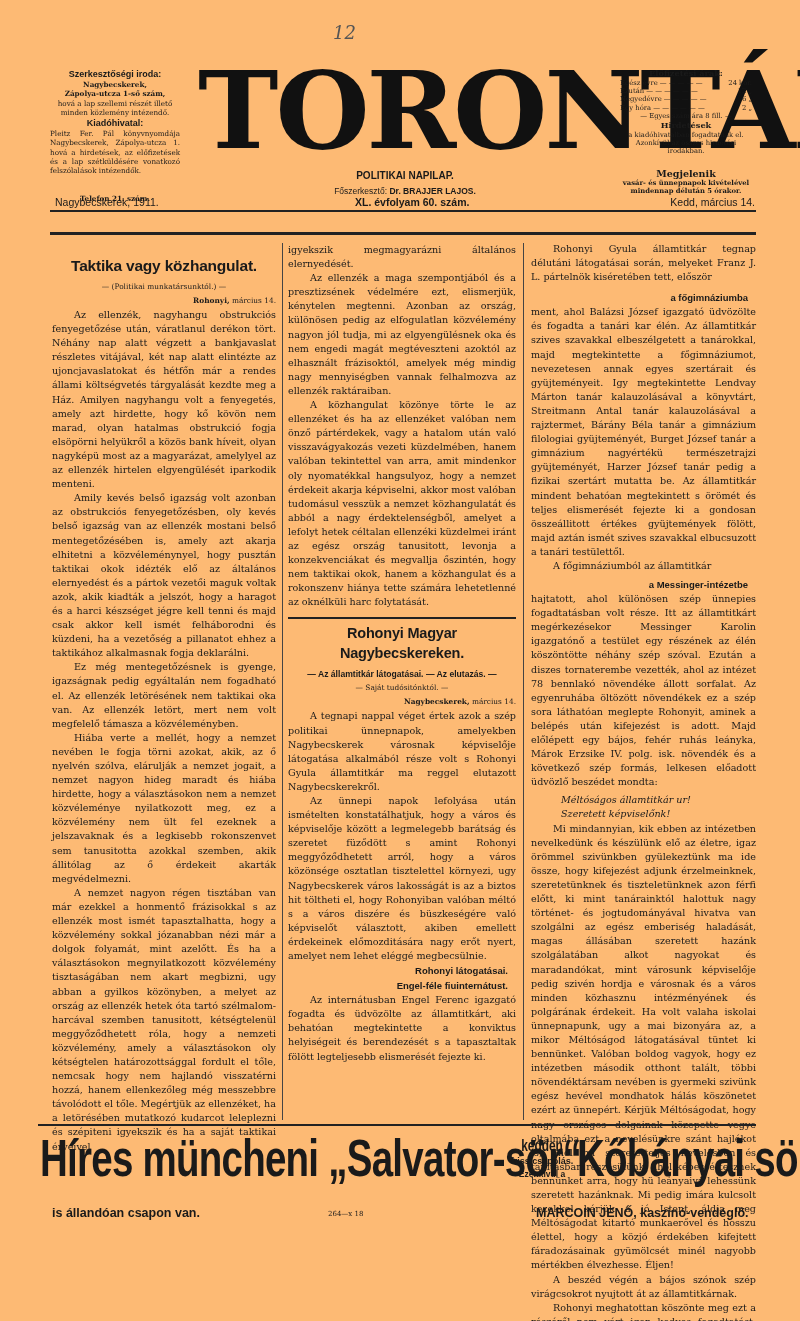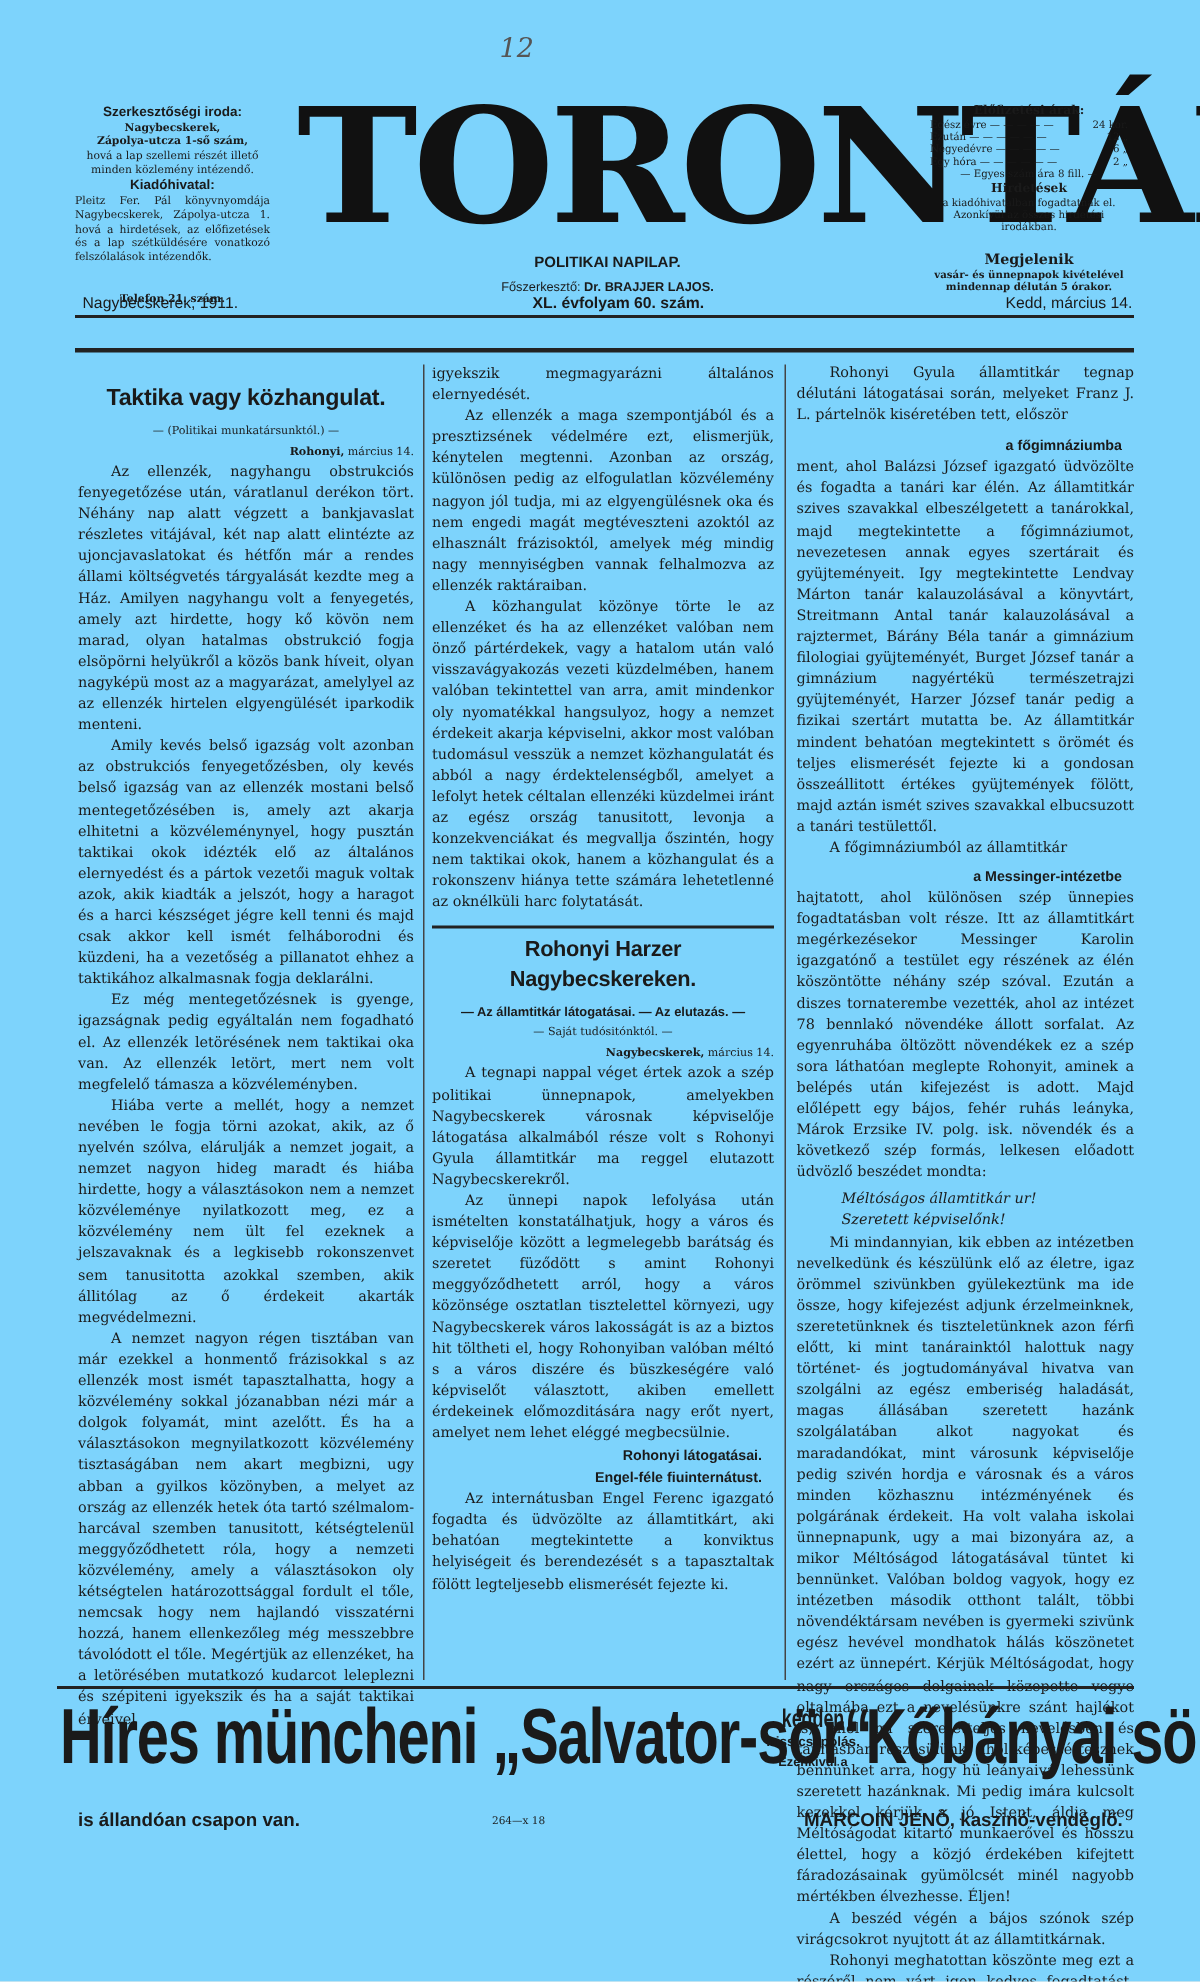--- a/index.html
+++ b/index.html
@@ -1,18 +1,18 @@
 <!DOCTYPE html>
 <html><head>
 <meta charset="utf-8">
 <style>
   * { box-sizing: border-box; margin: 0; padding: 0; }
   html, body { width: 800px; height: 1321px; background: #f3f2ee; overflow: hidden; }
   body { position: relative; font-family: "DejaVu Serif", serif; color: #1a1a1a; }
-  .page { position: absolute; left: 0; top: 0; width: 800px; height: 1321px; background: #7dd3fc; }
+  .page { position: absolute; left: 0; top: 0; width: 800px; height: 1321px; background: #fdba74; }
   .handmark { position: absolute; left: 333px; top: 22px; font-family: "DejaVu Serif", serif; font-size: 18px; color: #555; font-style: italic; }
 
   
   .mast-left { position: absolute; left: 50px; top: 68px; width: 130px; text-align: center; font-size: 7.2px; line-height: 9.3px; }
   .mast-left .hd { font-family: "Liberation Sans", sans-serif; font-weight: bold; font-size: 9px; line-height: 12px; }
   .mast-left .b { font-weight: bold; }
   .mast-left .just { text-align: justify; }
   .logo { position: absolute; left: 198px; top: 58px; width: 405px; height: 105px; font-family: "DejaVu Serif", serif; font-weight: bold; font-size: 106px; line-height: 106px; letter-spacing: -3px; transform: scaleX(1.02); transform-origin: left top; color: #111; }
   .subtitle { position: absolute; left: 300px; top: 170px; width: 210px; text-align: center; font-family: "Liberation Sans", sans-serif; font-weight: bold; font-size: 10px; }
   .editor { position: absolute; left: 300px; top: 186px; width: 210px; text-align: center; font-family: "Liberation Sans", sans-serif; font-size: 8.5px; }
@@ -124,21 +124,21 @@
     <p>Ez még mentegetőzésnek is gyenge, igazságnak pedig egyáltalán nem fogadható el. Az ellenzék letörésének nem taktikai oka van. Az ellenzék letört, mert nem volt megfelelő támasza a közvéleményben.</p>
     <p>Hiába verte a mellét, hogy a nemzet nevében le fogja törni azokat, akik, az ő nyelvén szólva, elárulják a nemzet jogait, a nemzet nagyon hideg maradt és hiába hirdette, hogy a választásokon nem a nemzet közvéleménye nyilatkozott meg, ez a közvélemény nem ült fel ezeknek a jelszavaknak és a legkisebb rokonszenvet sem tanusitotta azokkal szemben, akik állitólag az ő érdekeit akarták megvédelmezni.</p>
     <p>A nemzet nagyon régen tisztában van már ezekkel a honmentő frázisokkal s az ellenzék most ismét tapasztalhatta, hogy a közvélemény sokkal józanabban nézi már a dolgok folyamát, mint azelőtt. És ha a választásokon megnyilatkozott közvélemény tisztaságában nem akart megbizni, ugy abban a gyilkos közönyben, a melyet az ország az ellenzék hetek óta tartó szélmalom-harcával szemben tanusitott, kétségtelenül meggyőződhetett róla, hogy a nemzeti közvélemény, amely a választásokon oly kétségtelen határozottsággal fordult el tőle, nemcsak hogy nem hajlandó visszatérni hozzá, hanem ellenkezőleg még messzebbre távolódott el tőle. Megértjük az ellenzéket, ha a letörésében mutatkozó kudarcot leleplezni és szépiteni igyekszik és ha a saját taktikai érveivel</p>
   </div>
 
   <div class="col col2">
     <p class="noind">igyekszik megmagyarázni általános elernyedését.</p>
     <p>Az ellenzék a maga szempontjából és a presztizsének védelmére ezt, elismerjük, kénytelen megtenni. Azonban az ország, különösen pedig az elfogulatlan közvélemény nagyon jól tudja, mi az elgyengülésnek oka és nem engedi magát megtéveszteni azoktól az elhasznált frázisoktól, amelyek még mindig nagy mennyiségben vannak felhalmozva az ellenzék raktáraiban.</p>
     <p>A közhangulat közönye törte le az ellenzéket és ha az ellenzéket valóban nem önző pártérdekek, vagy a hatalom után való visszavágyakozás vezeti küzdelmében, hanem valóban tekintettel van arra, amit mindenkor oly nyomatékkal hangsulyoz, hogy a nemzet érdekeit akarja képviselni, akkor most valóban tudomásul vesszük a nemzet közhangulatát és abból a nagy érdektelenségből, amelyet a lefolyt hetek céltalan ellenzéki küzdelmei iránt az egész ország tanusitott, levonja a konzekvenciákat és megvallja őszintén, hogy nem taktikai okok, hanem a közhangulat és a rokonszenv hiánya tette számára lehetetlenné az oknélküli harc folytatását.</p>
     <div class="hsep"></div>
-    <div class="headline" style="font-size:14.5px;margin-top:4px">Rohonyi Harzer Nagybecskereken.</div>
+    <div class="headline" style="font-size:14.5px;margin-top:4px">Rohonyi Magyar Nagybecskereken.</div>
     <div class="sub-bold">— Az államtitkár látogatásai. — Az elutazás. —</div>
     <div class="sub">— Saját tudósitónktól. —</div>
     <div class="place"><b>Nagybecskerek,</b> <span>március 14.</span></div>
     <p>A tegnapi nappal véget értek azok a szép politikai ünnepnapok, amelyekben Nagybecskerek városnak képviselője látogatása alkalmából része volt s Rohonyi Gyula államtitkár ma reggel elutazott Nagybecskerekről.</p>
     <p>Az ünnepi napok lefolyása után ismételten konstatálhatjuk, hogy a város és képviselője között a legmelegebb barátság és szeretet füződött s amint Rohonyi meggyőződhetett arról, hogy a város közönsége osztatlan tisztelettel környezi, ugy Nagybecskerek város lakosságát is az a biztos hit töltheti el, hogy Rohonyiban valóban méltó s a város diszére és büszkeségére való képviselőt választott, akiben emellett érdekeinek előmozditására nagy erőt nyert, amelyet nem lehet eléggé megbecsülnie.</p>
     <div class="rh">Rohonyi látogatásai.</div>
     <div class="rh">Engel-féle fiuinternátust.</div>
     <p>Az internátusban Engel Ferenc igazgató fogadta és üdvözölte az államtitkárt, aki behatóan megtekintette a konviktus helyiségeit és berendezését s a tapasztaltak fölött legteljesebb elismerését fejezte ki.</p>
   </div>
 

